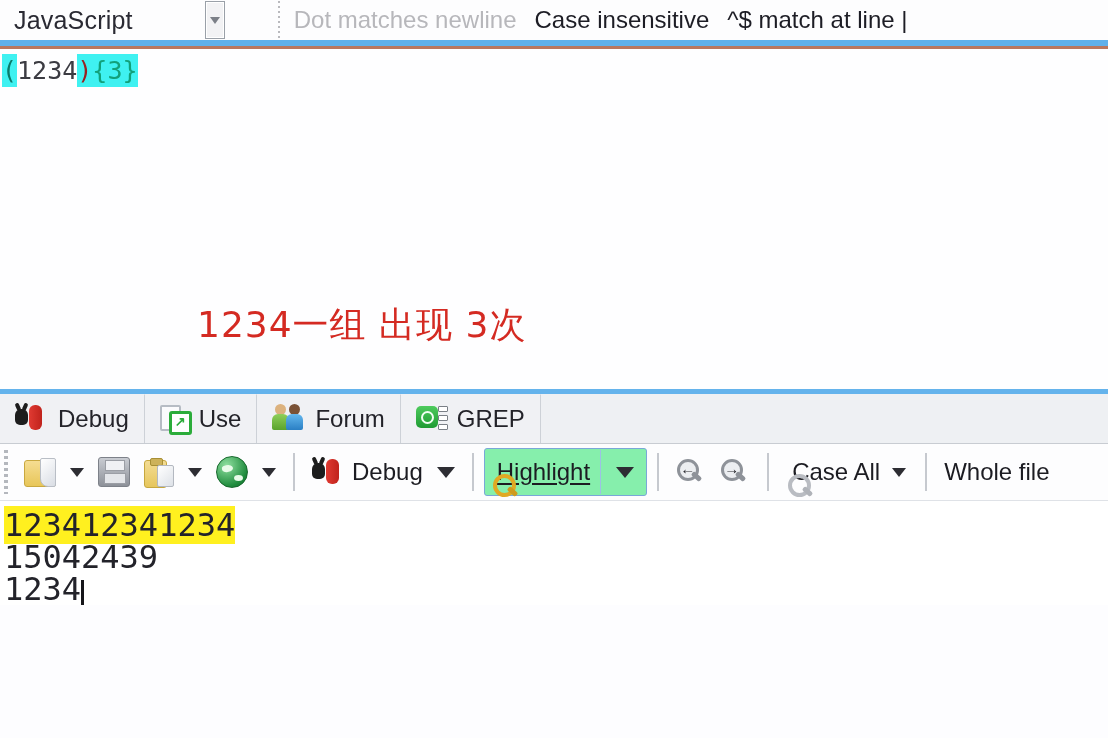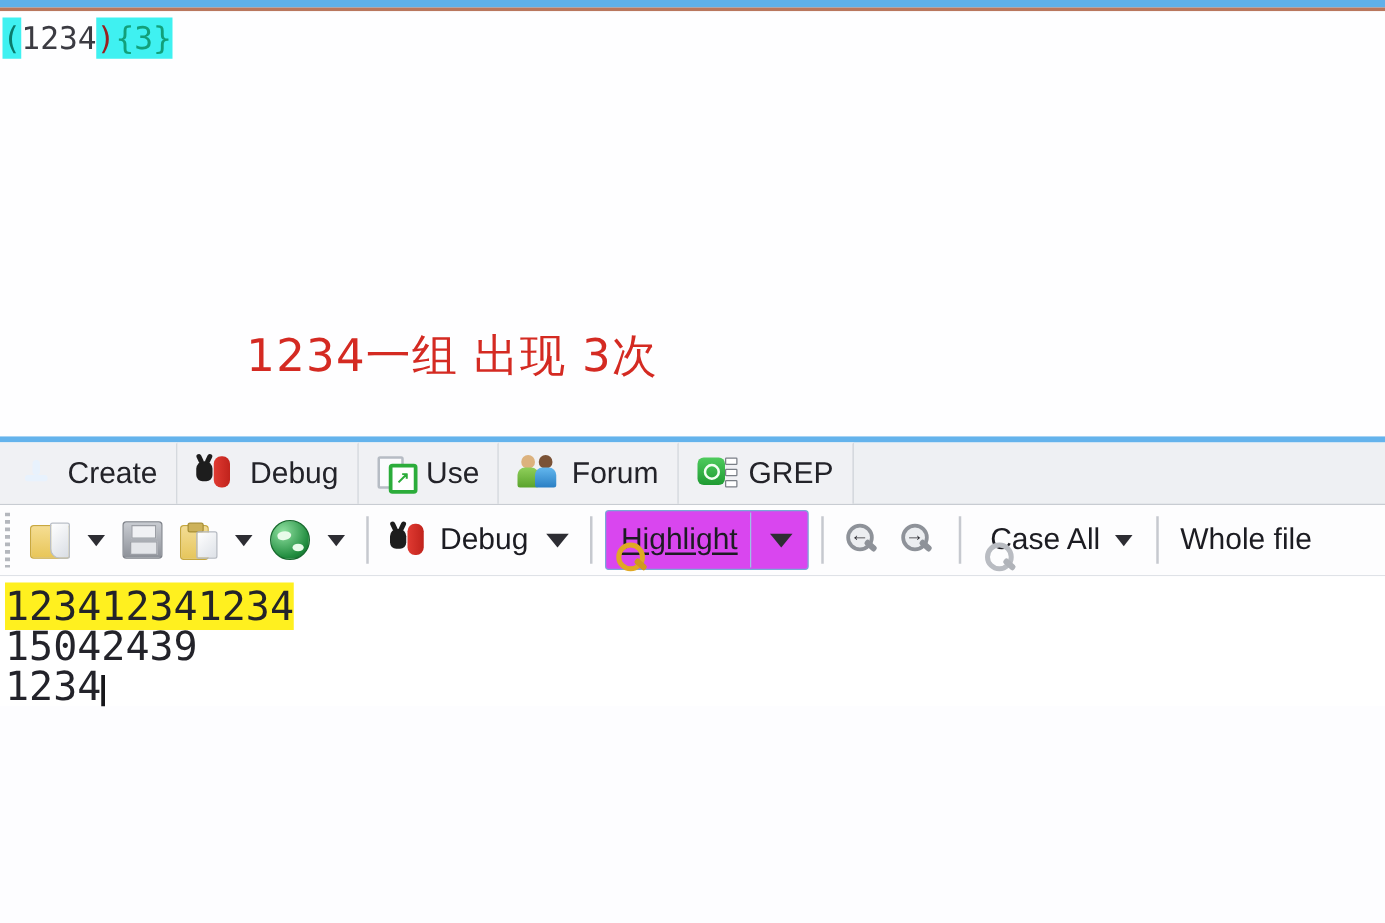--- a/index.html
+++ b/index.html
@@ -195,21 +195,21 @@
     width:4px;height:44px;margin:0 9px 0 4px;flex:0 0 auto;
     background-image:linear-gradient(to bottom,#b4b7bd 50%,transparent 50%);
     background-size:4px 6px;
   }
   .tbtn{
     display:flex;align-items:center;gap:6px;
     height:46px;padding:0 6px;border:1px solid transparent;border-radius:3px;
     font-size:24px;color:#1c1c22;white-space:nowrap;
   }
   .tbtn.sel{
-    background:#d946ef;border:1px solid #7aa7d8;
+    background:#86efac;border:1px solid #7aa7d8;
   }
   .tbtn.sel .split{border-left:1px solid #9dc0e4;padding-left:9px;margin-left:4px;height:44px;display:flex;align-items:center;}
   .caret{
     width:0;height:0;margin:0 7px;
     border-left:9px solid transparent;border-right:9px solid transparent;
     border-top:11px solid #2d2d33;
   }
   .caret.sm{border-left-width:7px;border-right-width:7px;border-top-width:9px;}
   .sep{width:2px;height:38px;background:#c6c9cf;margin:0 10px;flex:0 0 auto;}
 
@@ -292,38 +292,50 @@
   .caret-bar{
     display:inline-block;width:3px;height:25px;background:#16161a;
     vertical-align:-5px;
   }
 </style>
 </head>
 <body>
 
 <div class="app">
 
+  <div class="topbar">
+    <div class="lang-label">JavaScript</div>
+    <div class="lang-drop">
+      <span class="chev"></span>
+    </div>
+    <div class="vdots"></div>
+    <div class="opt">
+      <span>Dot matches newline</span>
+    </div>
+    <div class="opt on">
+      <span>Case insensitive</span>
+    </div>
+    <div class="opt on clip">
+      <span>^$ match at line |</span>
+    </div>
+  </div>
 
   <div class="bluebar"></div>
   <div class="orangeline"></div>
 
   <div class="regex-pane">
     <div class="regex-line"><span class="tok tok-hl tok-green">(</span><span class="tok tok-dark">1234</span><span class="tok tok-hl tok-red">)</span><span class="tok tok-hl tok-green2">{3}</span></div>
 
     <div class="note-cn">1234一组 出现 3次</div>
   </div>
 
   <div class="bluebar thin"></div>
 
   <div class="tabstrip">
 
-    <div class="tab">
-      <span class="ico"><span class="ic-create"></span></span>
-      <span>Create</span>
-    </div>
 
 
     <div class="tab">
       <span class="ico" style="width:34px">
         <span class="ic-bug"><span class="bug-body"></span><span class="bug-pill"></span></span>
       </span>
       <span>Debug</span>
     </div>
 
     <div class="tab">

